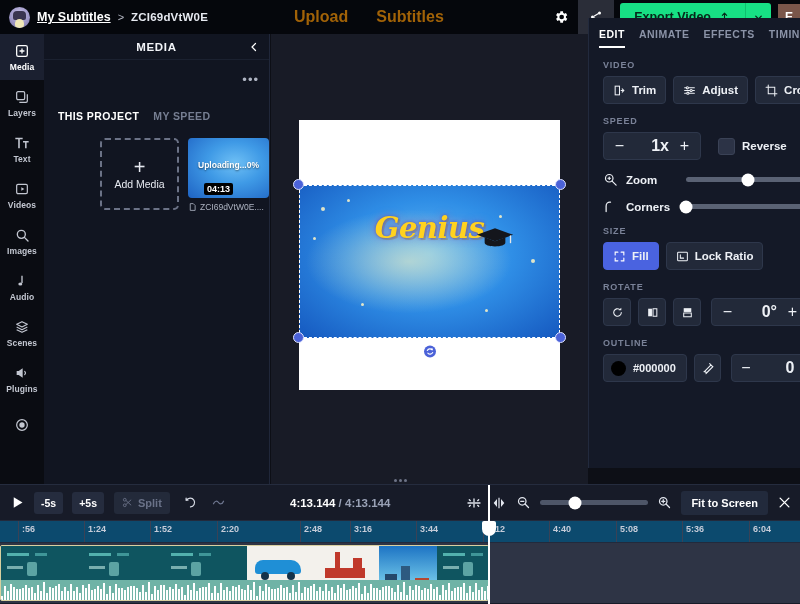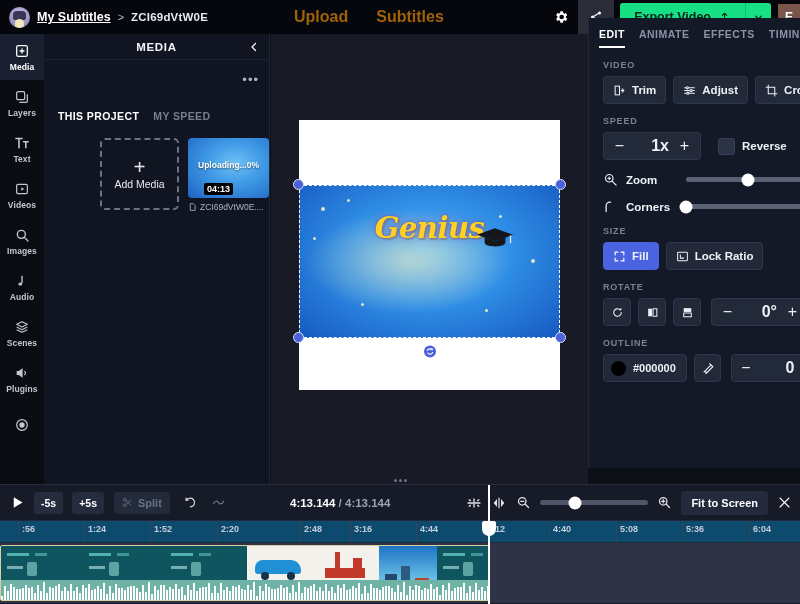--- a/index.html
+++ b/index.html
@@ -755,21 +755,21 @@
         <div class="tick" style="left: 217px;">
           <span>2:20</span>
         </div>
         <div class="tick" style="left: 300px;">
           <span>2:48</span>
         </div>
         <div class="tick" style="left: 350px;">
           <span>3:16</span>
         </div>
         <div class="tick" style="left: 416px;">
-          <span>4:44</span>
+          <span>3:44</span>
         </div>
         <div class="tick" style="left: 483px;">
           <span>4:12</span>
         </div>
         <div class="tick" style="left: 549px;">
           <span>4:40</span>
         </div>
         <div class="tick" style="left: 616px;">
           <span>5:08</span>
         </div>

